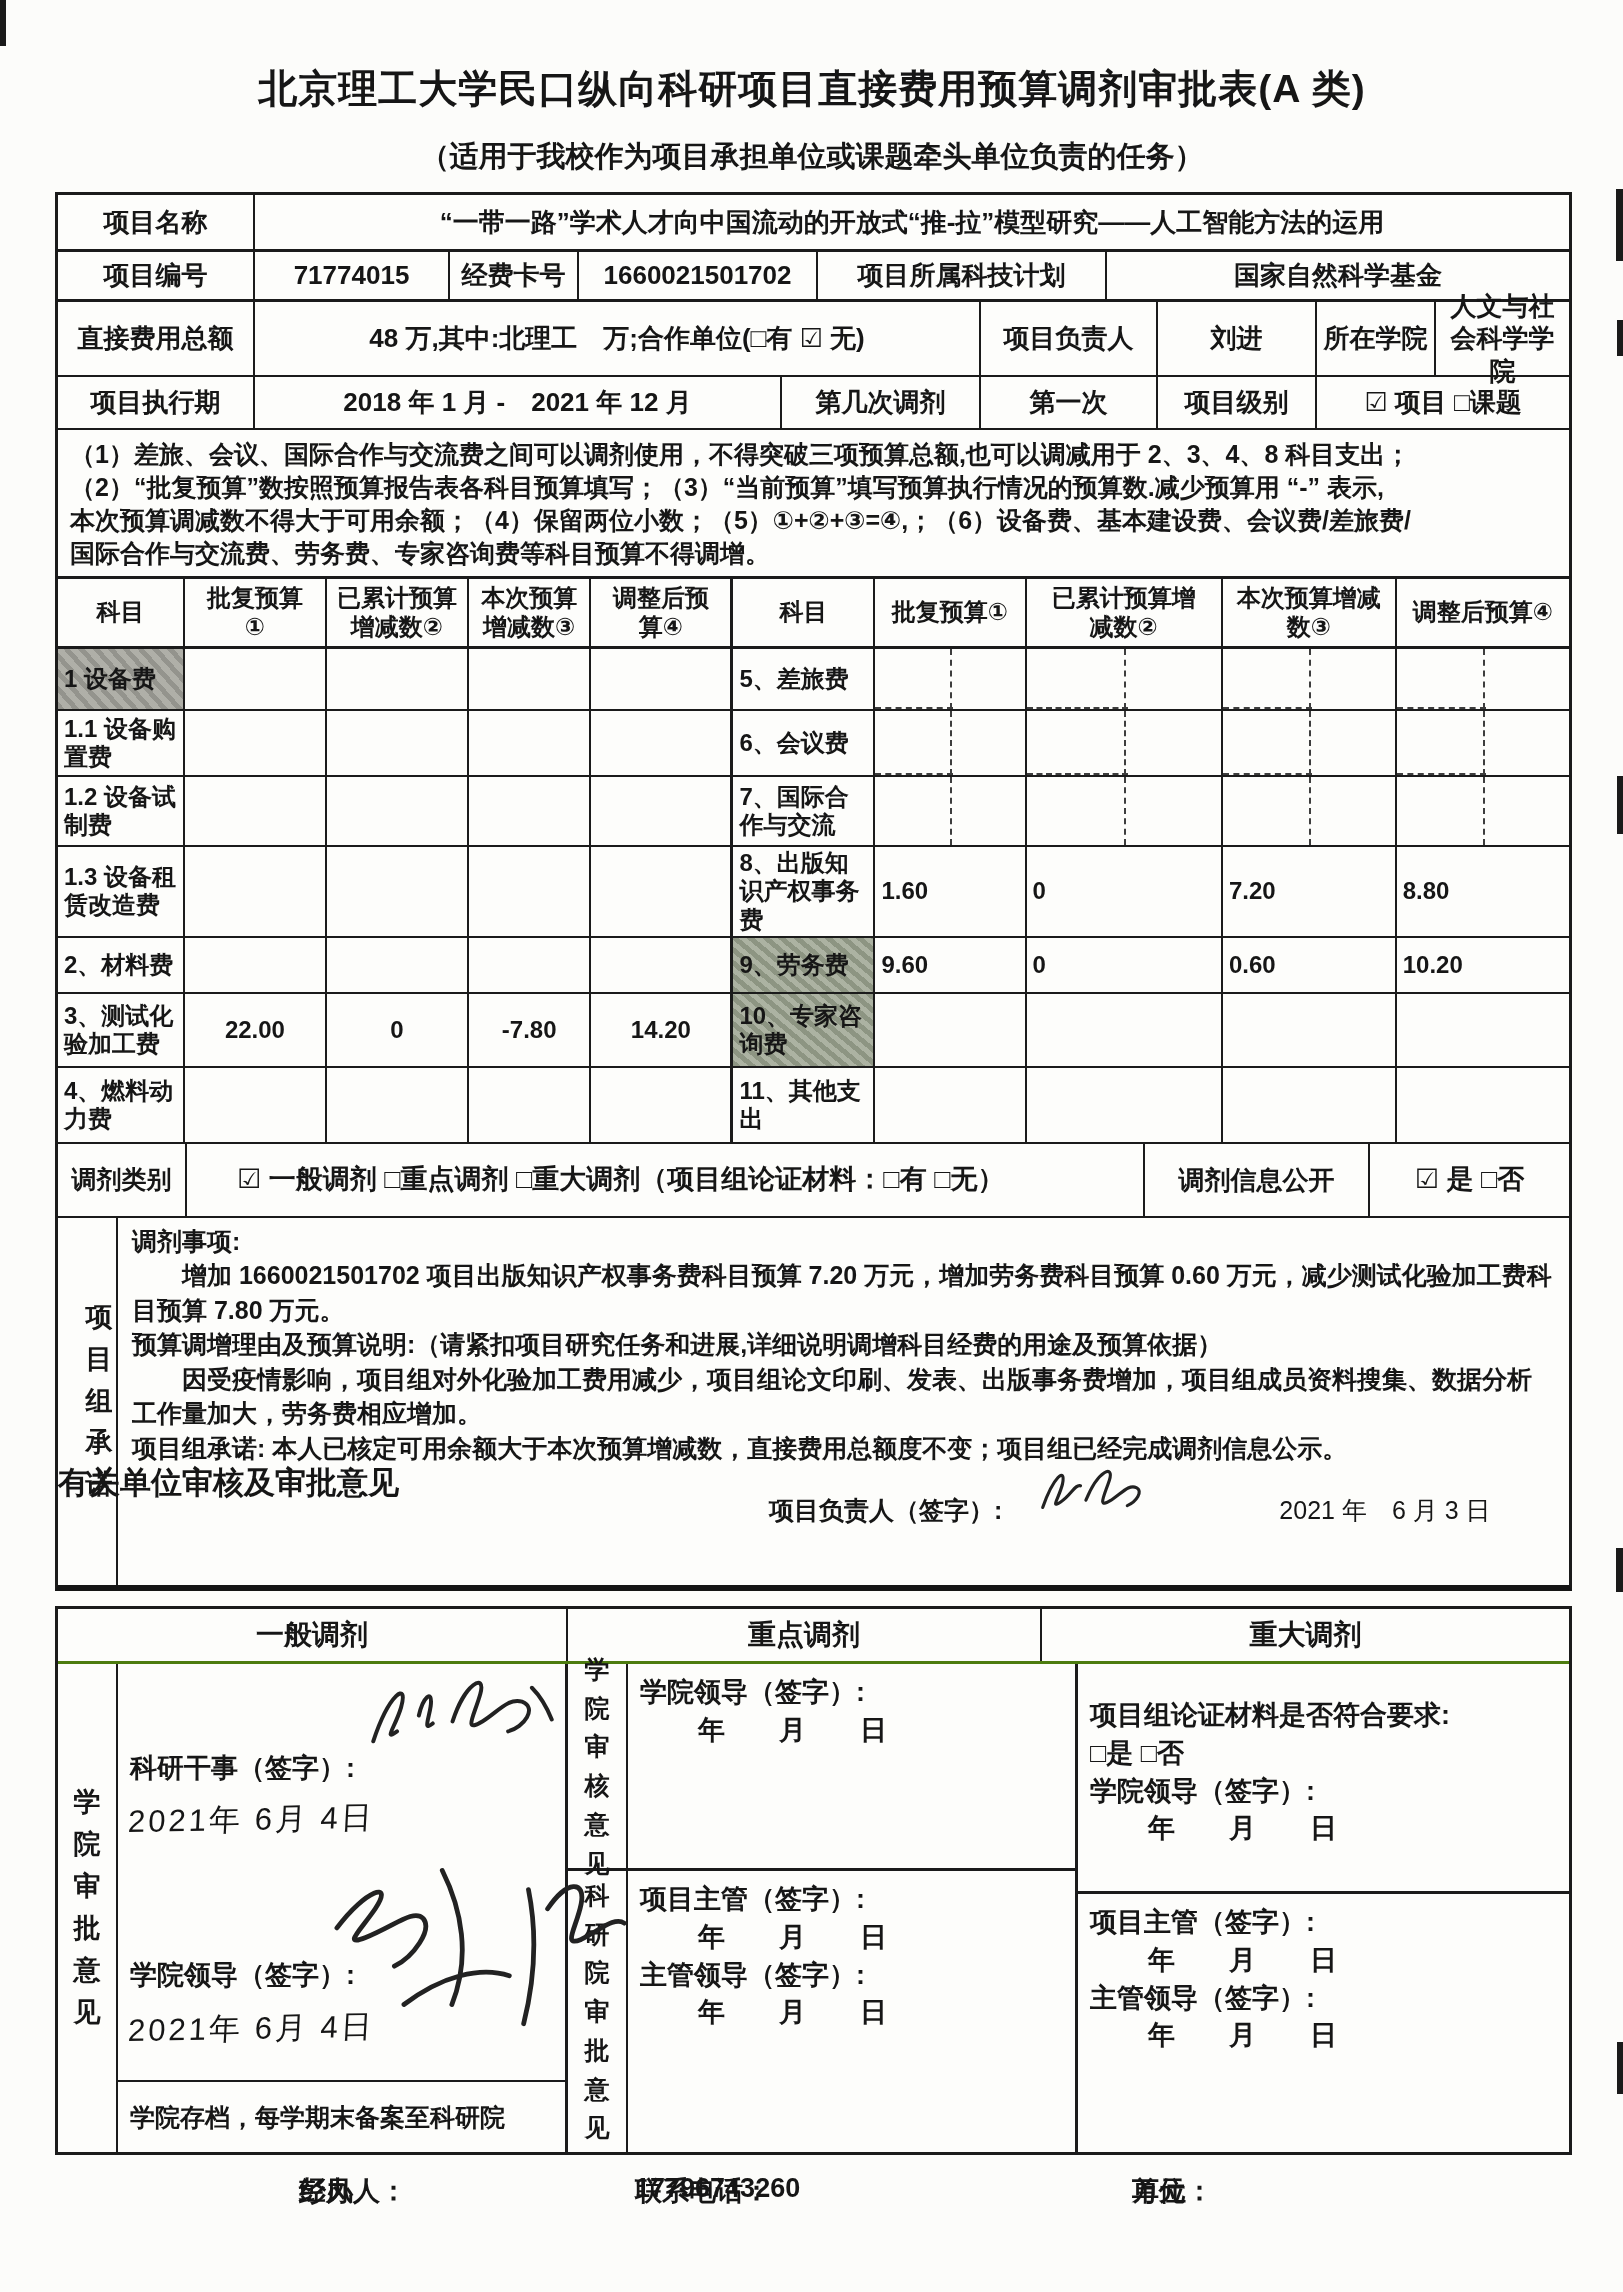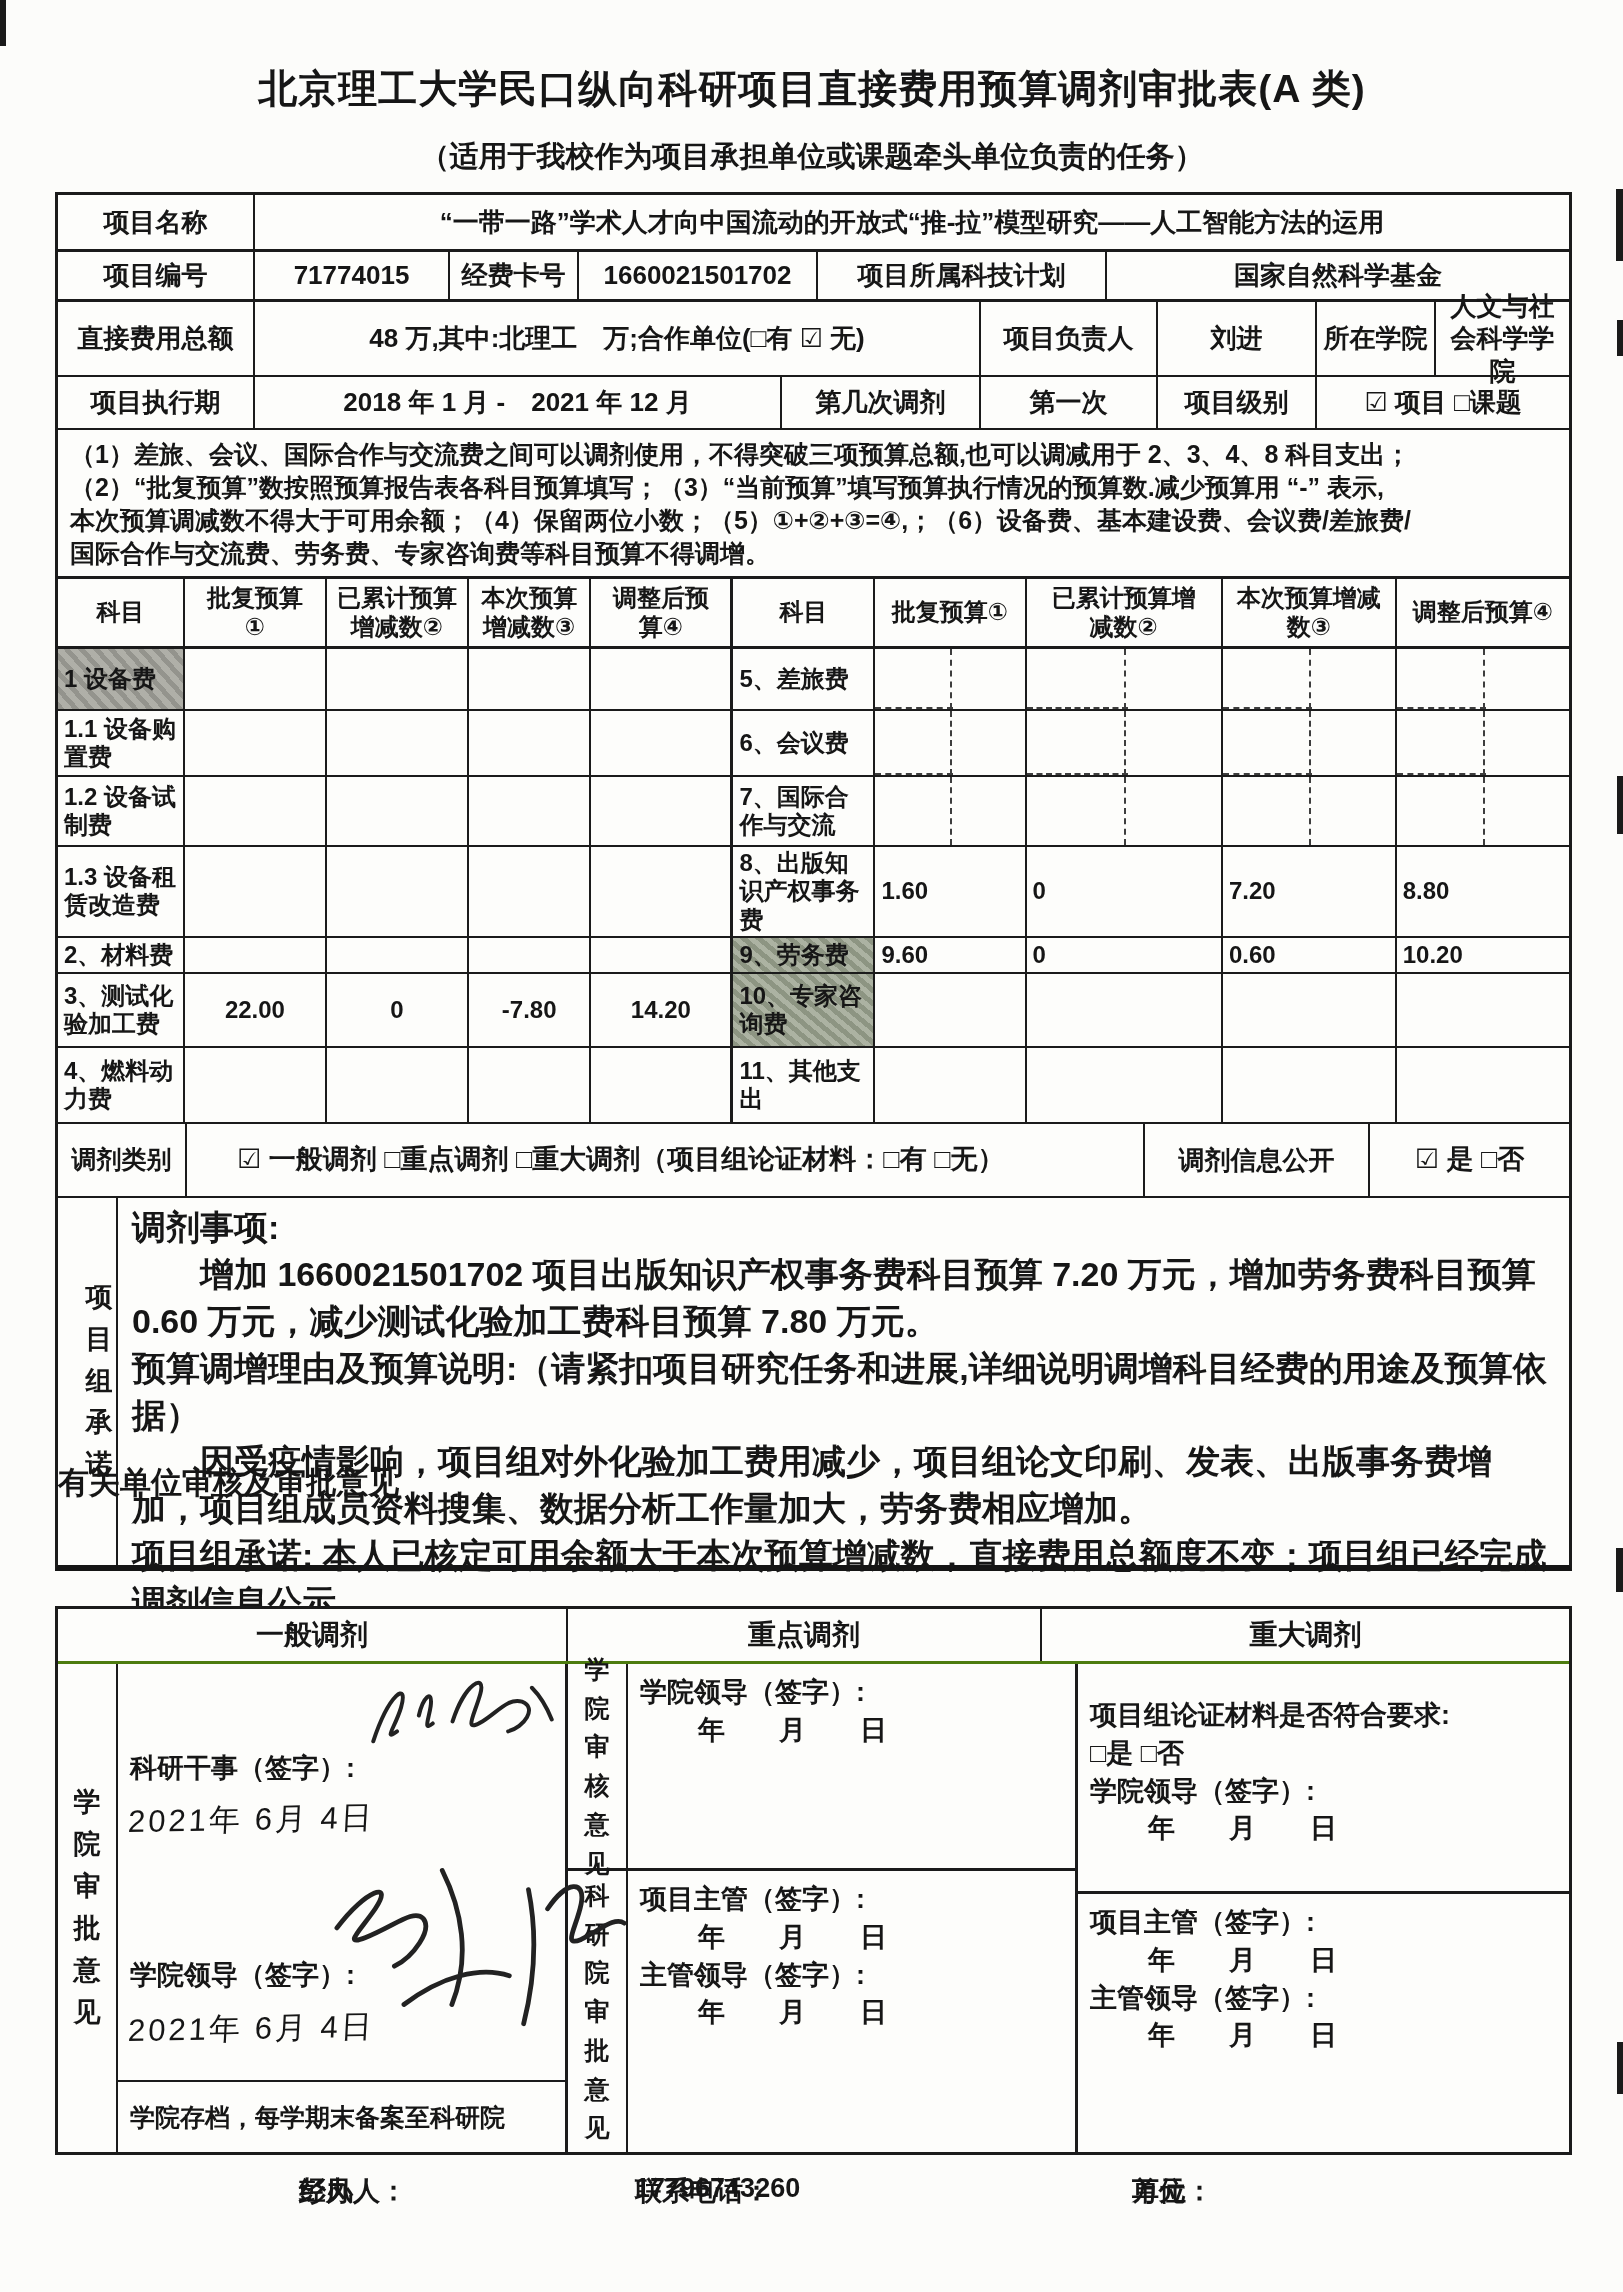--- a/index.html
+++ b/index.html
@@ -33,21 +33,21 @@
   td.g2{background:#a2a998;background-image:repeating-linear-gradient(40deg,rgba(92,102,80,.30) 0 5px,rgba(198,203,188,.28) 5px 10px);}
   td.dashv{position:relative;}
   td.dashv::before{content:"";position:absolute;left:50%;top:0;bottom:0;border-left:2px dashed #3d3d3d;}
   td.dashb{border-bottom:none;}
   td.dashb::after{content:"";position:absolute;left:0;bottom:0;width:52%;height:0;border-top:2px dashed #3d3d3d;}
 
   .catrow{display:flex;border-bottom:2px solid #1b1b1b;height:72px;}
   .commit{display:flex;}
   .vlabel{box-sizing:border-box;border-right:2px solid #1b1b1b;display:flex;align-items:center;justify-content:center;}
   .vlabel span{display:block;width:1.15em;text-align:center;word-break:break-all;line-height:1.55;font-weight:bold;font-size:27px;}
-  .commit-body{flex:1;padding:6px 14px 4px 14px;font-size:34px;line-height:1.38;position:relative;}
+  .commit-body{flex:1;padding:6px 14px 4px 14px;font-size:25px;line-height:1.38;position:relative;}
   .commit-body p{margin:0;}
   .ind{ text-indent:2em;}
   .sigline{display:flex;align-items:center;margin-top:26px;}
   .sigline .slabel{margin-left:637px;font-weight:bold;}
   .sigline .sdate{margin-left:120px;font-weight:normal;}
   svg.sig{overflow:visible;}
   svg.sig path{fill:none;stroke:#222;stroke-linecap:round;}
 
   .secheader{position:absolute;left:58px;top:1462px;font-size:31px;font-weight:bold;}
 
@@ -205,21 +205,21 @@
         <td class="num"></td>
         <td class="num"></td>
         <td class="num"></td>
         <td class="num mid"></td>
         <td class="sub">8、出版知识产权事务费</td>
         <td class="numl">1.60</td>
         <td class="numl">0</td>
         <td class="numl">7.20</td>
         <td class="numl last">8.80</td>
       </tr>
-      <tr style="height:36px;margin-left:41px;">
+      <tr style="height:56px;margin-left:41px;">
         <td class="sub">2、材料费</td>
         <td class="num"></td>
         <td class="num"></td>
         <td class="num"></td>
         <td class="num mid"></td>
         <td class="sub g2">9、劳务费</td>
         <td class="numl">9.60</td>
         <td class="numl">0</td>
         <td class="numl">0.60</td>
         <td class="numl last">10.20</td>

